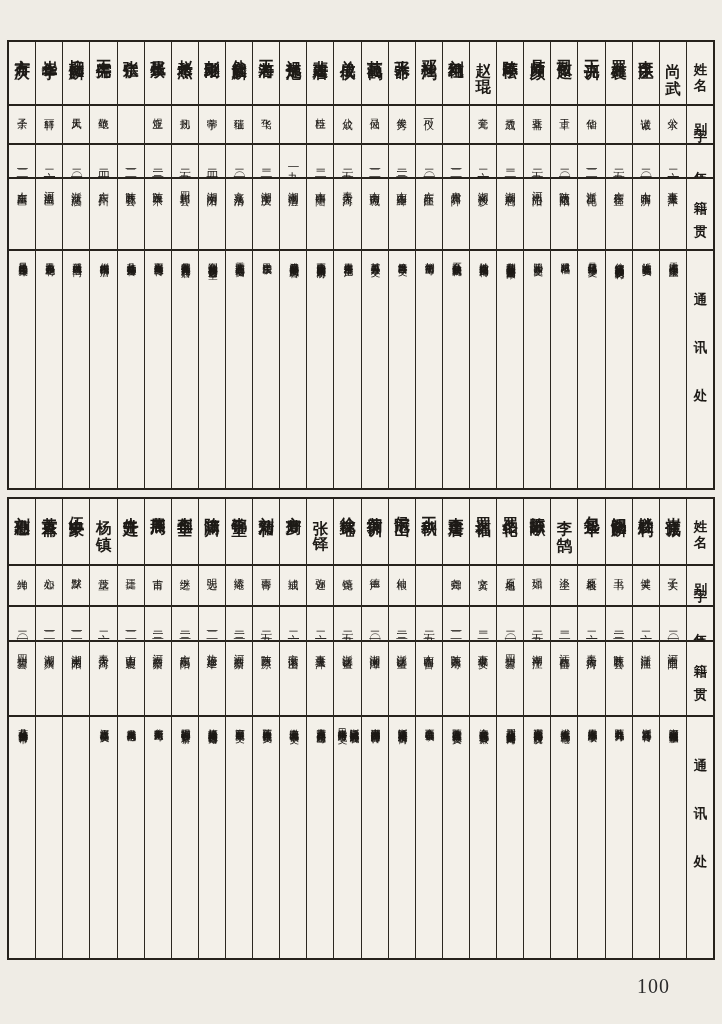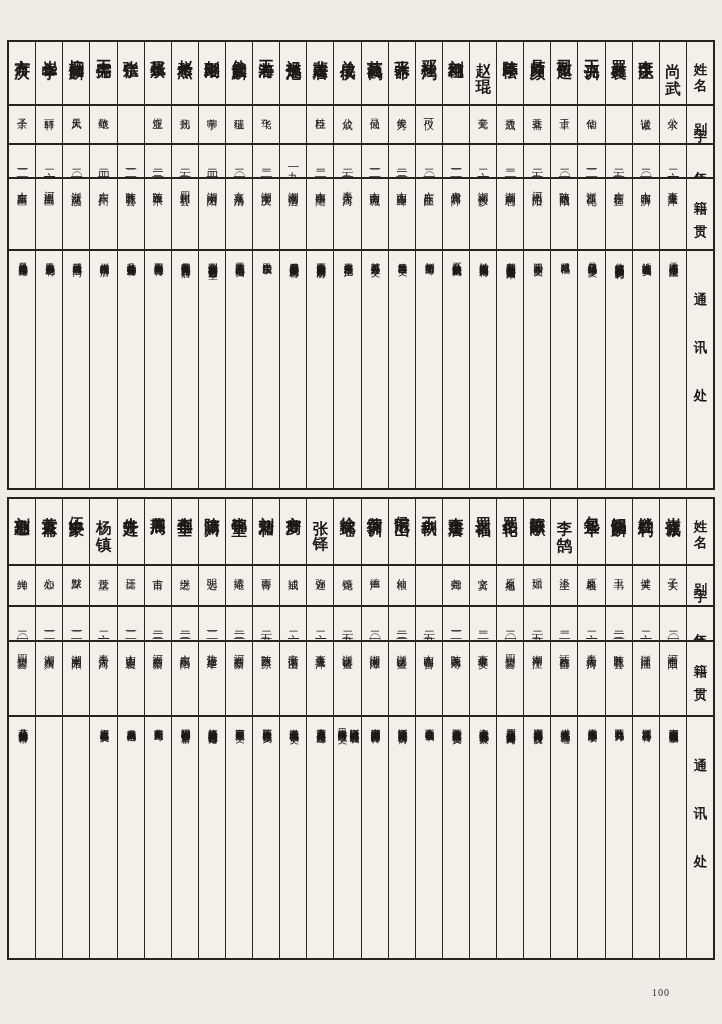--- a/index.html
+++ b/index.html
@@ -61,21 +61,21 @@
     font-size:13.5px;font-weight:700;
   }
   .hl-name{letter-spacing:16px;margin-top:9px;}
   .hl-zi{letter-spacing:7px;margin-top:5px;}
   .hl-age{letter-spacing:3px;margin-top:3px;}
   .hl-native{letter-spacing:24px;margin-top:11px;}
   .hl-contact{letter-spacing:48px;margin-top:30px;}
   .pagenum{
     position:absolute;right:52px;bottom:26px;
     font-family:"Liberation Serif","DejaVu Serif",serif;
-    font-size:10px;letter-spacing:1px;color:#2b2b2b;
+    font-size:20px;letter-spacing:1px;color:#2b2b2b;
   }
 </style>
 </head>
 <body>
 
 <div class="page">
 
   <div class="dtable t1">
     <div class="col">
       <div class="cell r-name">

